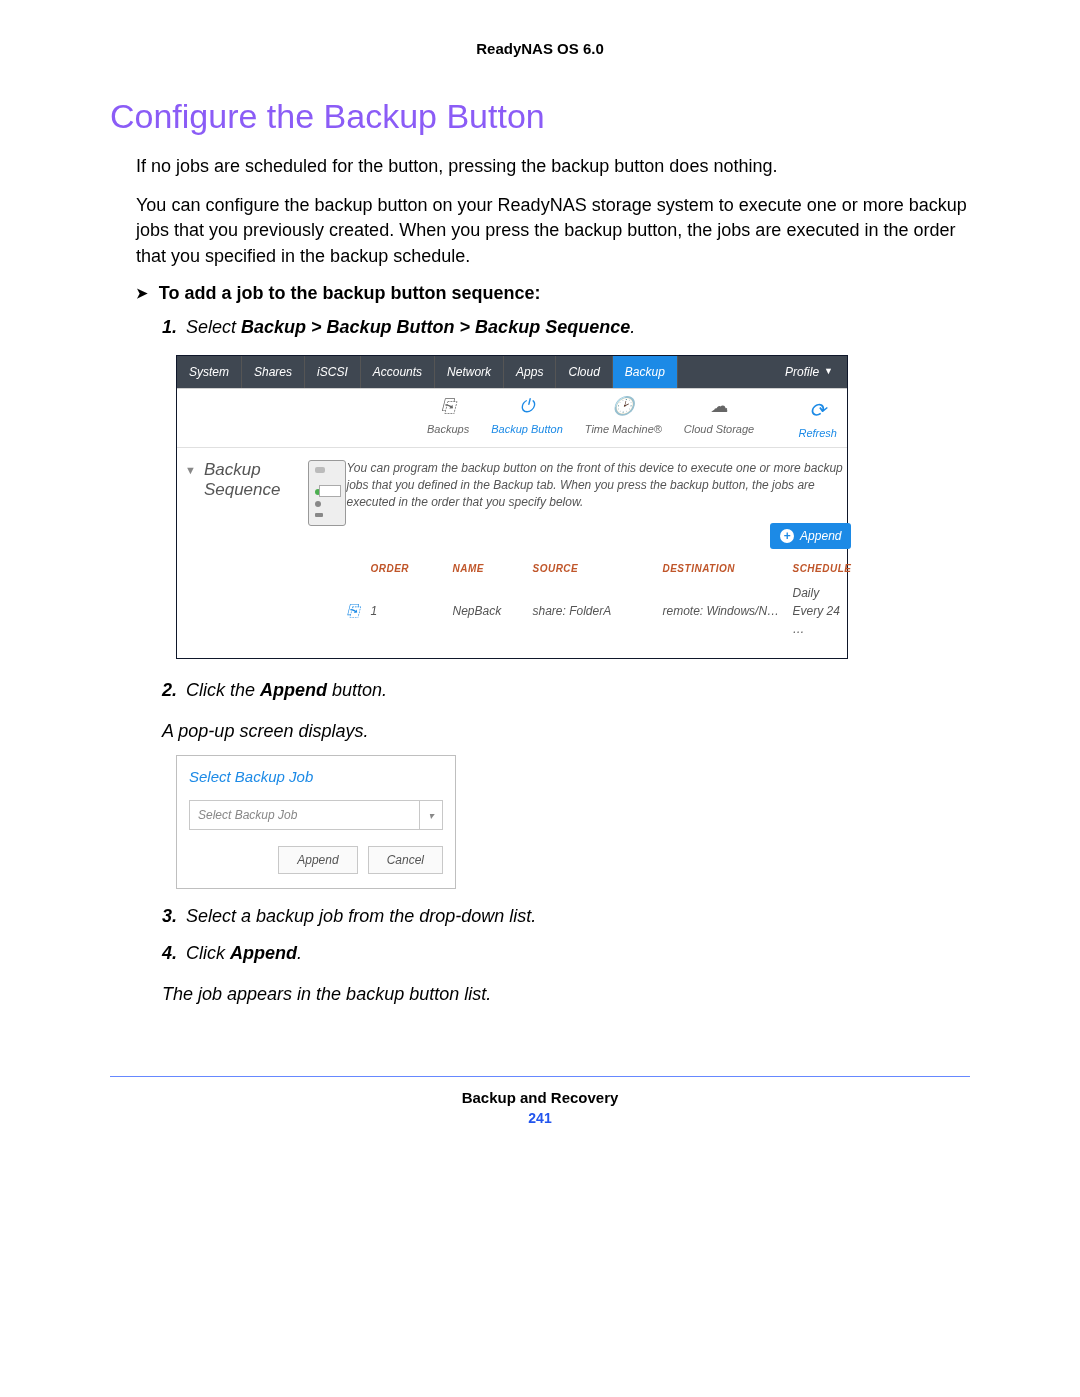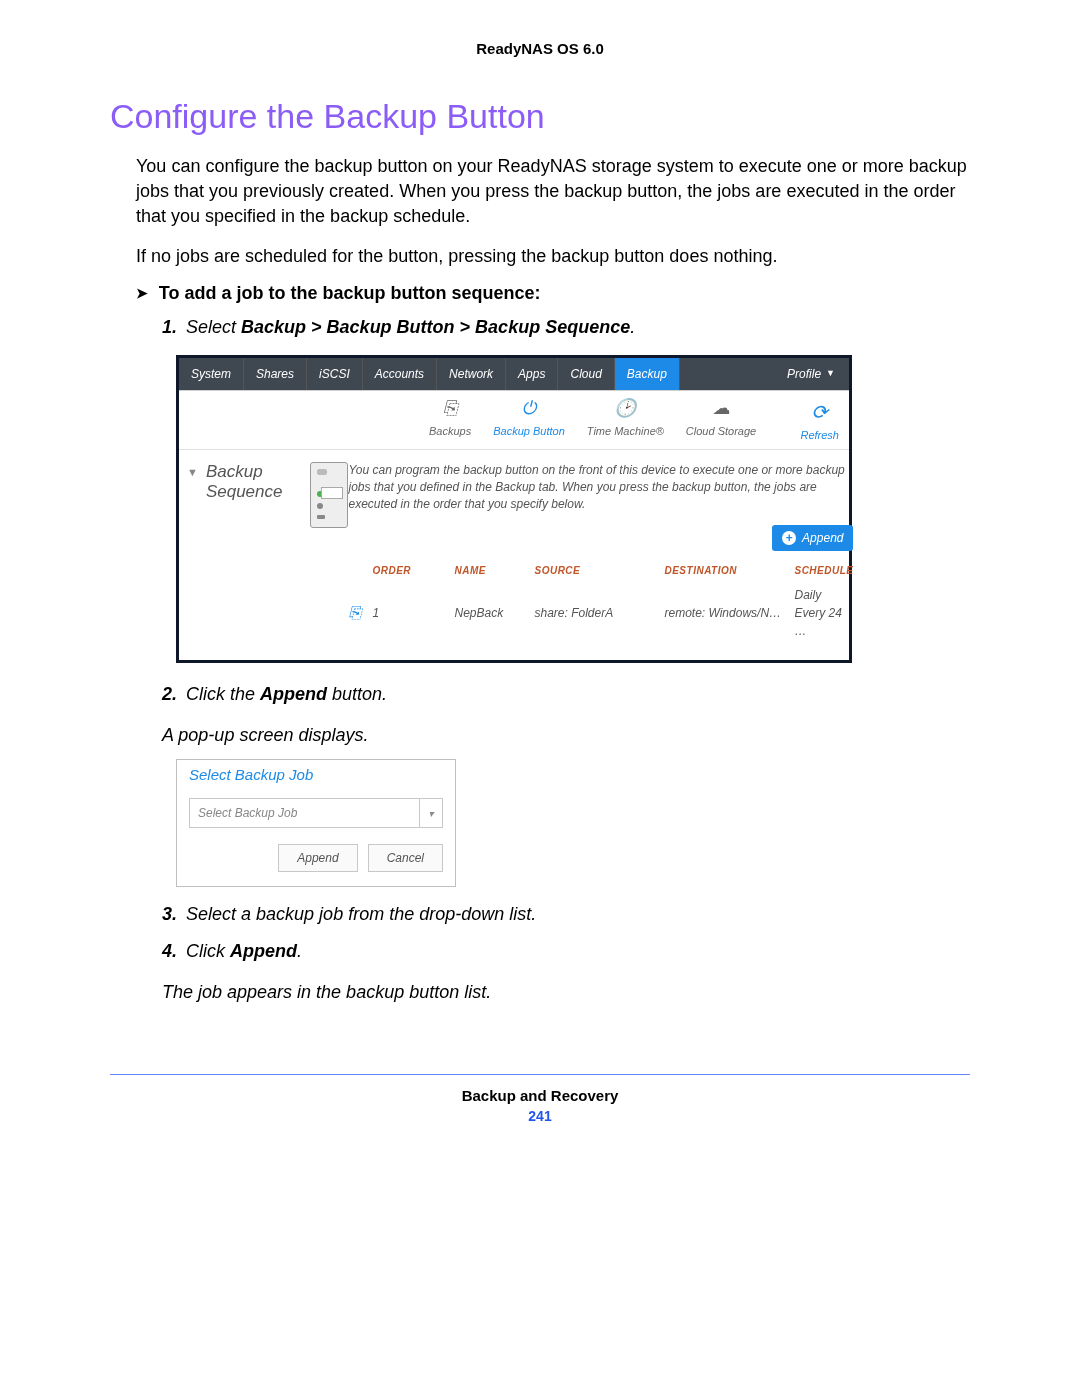--- a/index.html
+++ b/index.html
@@ -57,21 +57,21 @@
   }
   ol.steps .num {
     font-weight: bold;
     margin-right: 4px;
   }
   ol.steps .bold { font-weight: bold; }
   ol.steps .sub { margin-top: 14px; }
 
   
   .shot1 {
-    border: 3px solid #0f172a;
+    border: 1px solid #0f172a;
     margin: 14px 0 18px 14px;
     width: 670px;
     font-family: "Segoe UI", Arial, sans-serif;
     color: #444;
     background: #fff;
   }
   .tabbar {
     display: flex;
     background: #3f4751;
     color: #fff;
@@ -199,21 +199,21 @@
     display: flex; font-size: 12px; color: #555; padding: 4px 0;
     align-items: center;
   }
   .trow .c-ic { color: #1c8ae6; font-size: 16px; }
 
   
   .shot2 {
     border: 1px solid #bfbfbf;
     width: 280px;
     margin: 10px 0 14px 14px;
-    padding: 4px 12px 14px;
+    padding: 10px 12px 14px;
     font-family: "Segoe UI", Arial, sans-serif;
     box-sizing: border-box;
   }
   .shot2 .dlgtitle {
     color: #1c8ae6;
     font-size: 15px;
     margin-bottom: 12px;
   }
   .shot2 .sel {
     display: flex;
@@ -252,23 +252,23 @@
 </style>
 </head>
 <body>
 
 <div class="page">
 
   <div class="doc-header">ReadyNAS OS 6.0</div>
 
   <h1 class="section-title">Configure the Backup Button</h1>
 
+  <p class="body-text">If no jobs are scheduled for the button, pressing the backup button does nothing.</p>
+
   <p class="body-text">You can configure the backup button on your ReadyNAS storage system to execute one or more backup jobs that you previously created. When you press the backup button, the jobs are executed in the order that you specified in the backup schedule.</p>
-
-  <p class="body-text">If no jobs are scheduled for the button, pressing the backup button does nothing.</p>
 
   <p class="proc-head">
     <span class="tri">➤</span>
     <span>To add a job to the backup button sequence:</span>
   </p>
 
   <ol class="steps">
 
     <li>
       <span class="num">1.</span>

